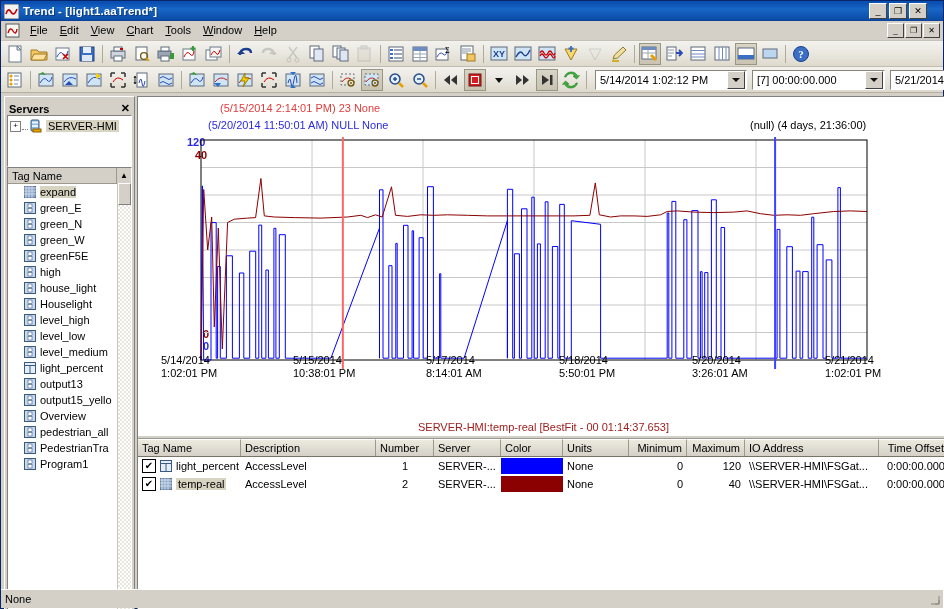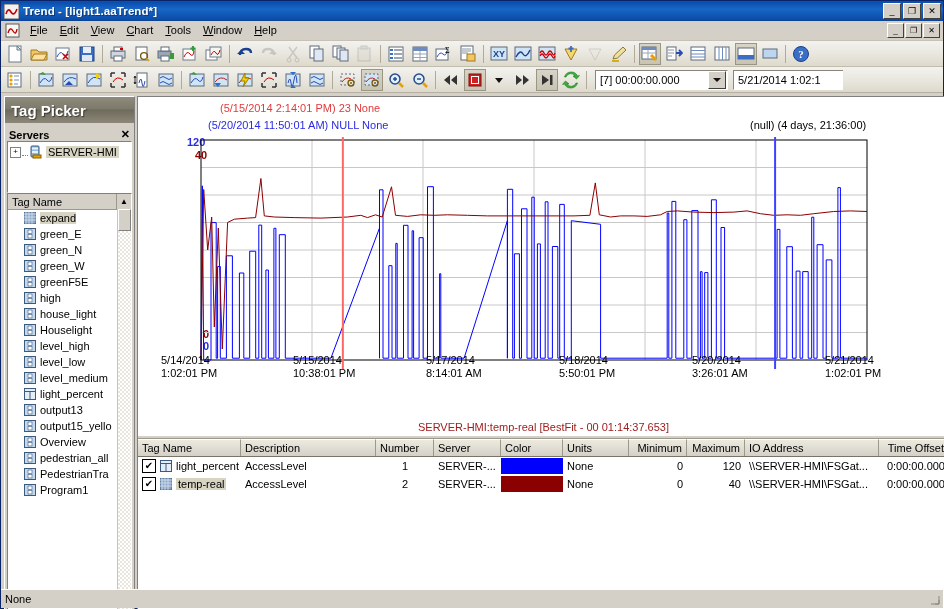--- a/index.html
+++ b/index.html
@@ -8,21 +8,21 @@
     font-family:"Liberation Sans",sans-serif;font-size:11px;
     background:#d6d2c2;
   }
   .app{
     position:relative;width:944px;height:609px;box-sizing:border-box;
     border:1px solid #0a246a;background:#d4d0c8;
   }
   
   .titlebar{
     height:20px;background:linear-gradient(to bottom,#0a51b5 0%,#0a4fb0 8%,#1866c6 40%,#0b4da8 92%,#0a3f92 100%);
-    display:flex;align-items:center;padding:0 2px 0 3px;color:#fff;
+    display:flex;align-items:center;padding:0 16px 0 3px;color:#fff;
   }
   .titlebar .app-icon{width:15px;height:15px;margin-right:4px;flex:0 0 auto;}
   .titlebar .title-text{font-weight:bold;font-size:11.5px;letter-spacing:0.1px;flex:1 1 auto;
     text-shadow:1px 1px 0 rgba(0,0,0,.35);white-space:nowrap;overflow:hidden;}
   .winbtns{display:flex;gap:2px;}
   .winbtn{
     width:16px;height:14px;background:#d4d0c8;border:1px solid;
     border-color:#fff #404040 #404040 #fff;display:flex;align-items:center;
     justify-content:center;font-size:9px;color:#000;line-height:1;font-family:"Liberation Sans",sans-serif;
   }
@@ -584,37 +584,44 @@
         </svg>
       </span>
     <span class="tb">
         <svg width="18" height="18">
           <path d="M4 6 a5 5 0 0 1 9-1l-2 0 3.5 3 3-3.4-2 .3A7 7 0 0 0 2.5 6z" fill="#3ab03a" stroke="#1d7a1d" stroke-width=".6"></path>
           <path d="M14 12a5 5 0 0 1-9 1l2 0-3.5-3-3 3.4 2-.3A7 7 0 0 0 15.5 12z" fill="#3ab03a" stroke="#1d7a1d" stroke-width=".6"></path>
         </svg>
       </span>
     <span class="tbsep"></span>
 
+    <span class="combo" style="width:152px;">
+      <span class="cval">5/14/2014   1:02:12 PM</span>
+      <span class="carrow">
+          <svg width="8" height="6">
+            <path d="M0 1l4 4 4-4z" fill="#111"></path>
+          </svg>
+        </span>
+    </span>
     <span class="combo" style="width:133px;">
       <span class="cval">[7] 00:00:00.000</span>
       <span class="carrow">
           <svg width="8" height="6">
             <path d="M0 1l4 4 4-4z" fill="#111"></path>
           </svg>
         </span>
     </span>
     <span class="combo" style="width:110px;border-right:none;">
       <span class="cval">5/21/2014   1:02:1</span>
     </span>
   </div>
 
   <div class="client">
 
     <div class="tagpicker">
-      <div class="tp-title">Tag Picker</div>
       <div class="tp-sec">
         <span>Servers</span>
         <span class="xbtn">✕</span>
       </div>
       <div class="tp-tree">
         <div class="treerow">
           <span class="plusbox">+</span>
           <span class="dots"></span>
           <span class="srvicon">
             <svg width="14" height="14" viewBox="0 0 14 14">

